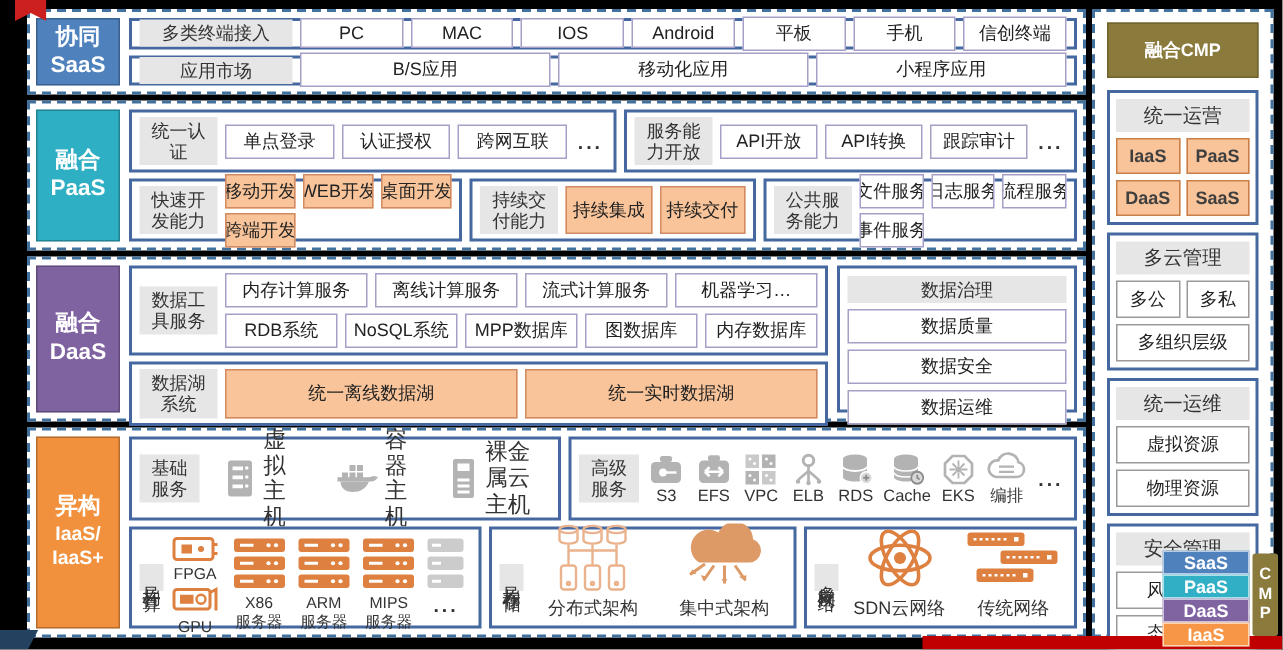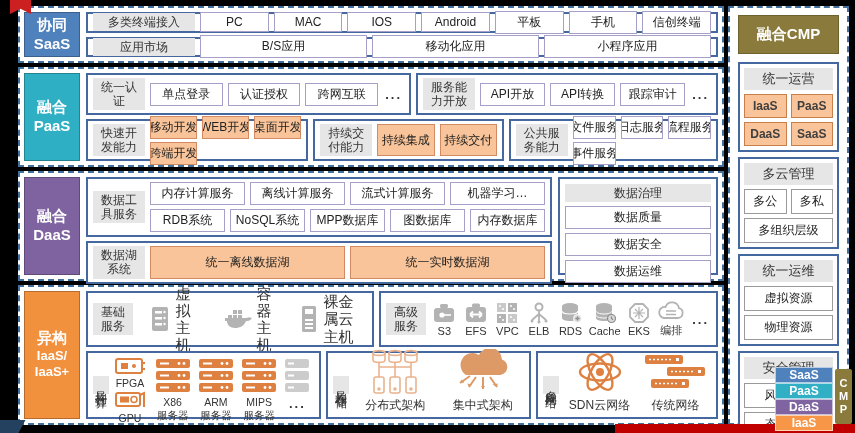--- a/index.html
+++ b/index.html
@@ -32,21 +32,21 @@
   .grid2{display:grid;grid-template-columns:1fr 1fr 1fr;gap:3px 5px;flex:1;min-width:0;}
   .col{display:flex;flex-direction:column;gap:4px;flex:1;min-width:0;}
   .vchip{writing-mode:vertical-lr;text-orientation:upright;background:#e7e6e6;color:#333;
          font-size:12px;letter-spacing:2px;padding:5px 2px;align-self:center;flex:0 0 auto;line-height:1;}
   .iconitem{display:flex;align-items:center;gap:4px;font-size:15px;line-height:1.15;color:#333;flex:1;justify-content:center;}
   .advitem{display:flex;flex-direction:column;align-items:center;gap:1px;font-size:11px;color:#333;flex:1;}
   .stackitem{display:flex;flex-direction:column;align-items:center;gap:1px;font-size:10.5px;color:#333;line-height:1.1;}
   .bigiconitem{display:flex;flex-direction:column;align-items:center;justify-content:flex-end;
                gap:2px;font-size:12px;color:#333;flex:1;}
   
-  .cmp-box{background:#8a7b3c;color:#fff;font-weight:bold;font-size:15px;text-align:center;
+  .cmp-box{background:#8a7b3c;color:#fff;font-weight:bold;font-size:12px;text-align:center;
            padding:9px 4px;margin:3px 4px;border:1px solid #6e622f;}
   .rc-section{border:2px solid #44689f;margin:0 4px;padding:4px;display:flex;flex-direction:column;
               gap:4px;background:#fff;}
   .rc-header{background:#e7e6e6;text-align:center;font-size:13px;padding:2px;color:#333;}
   .rc-grid{display:grid;grid-template-columns:1fr 1fr;gap:4px;}
   .rc-obox{background:#f9c499;border:1px solid #c97f4a;text-align:center;font-size:12px;
            font-weight:bold;color:#3f3f3f;padding:4px 2px;}
   .rc-wbox{border:1px solid #9a9a9a;background:#fff;text-align:center;font-size:12px;padding:3px 2px;color:#222;}
   
   .overlay-stack{position:absolute;left:775px;top:367px;width:58px;z-index:5;}

